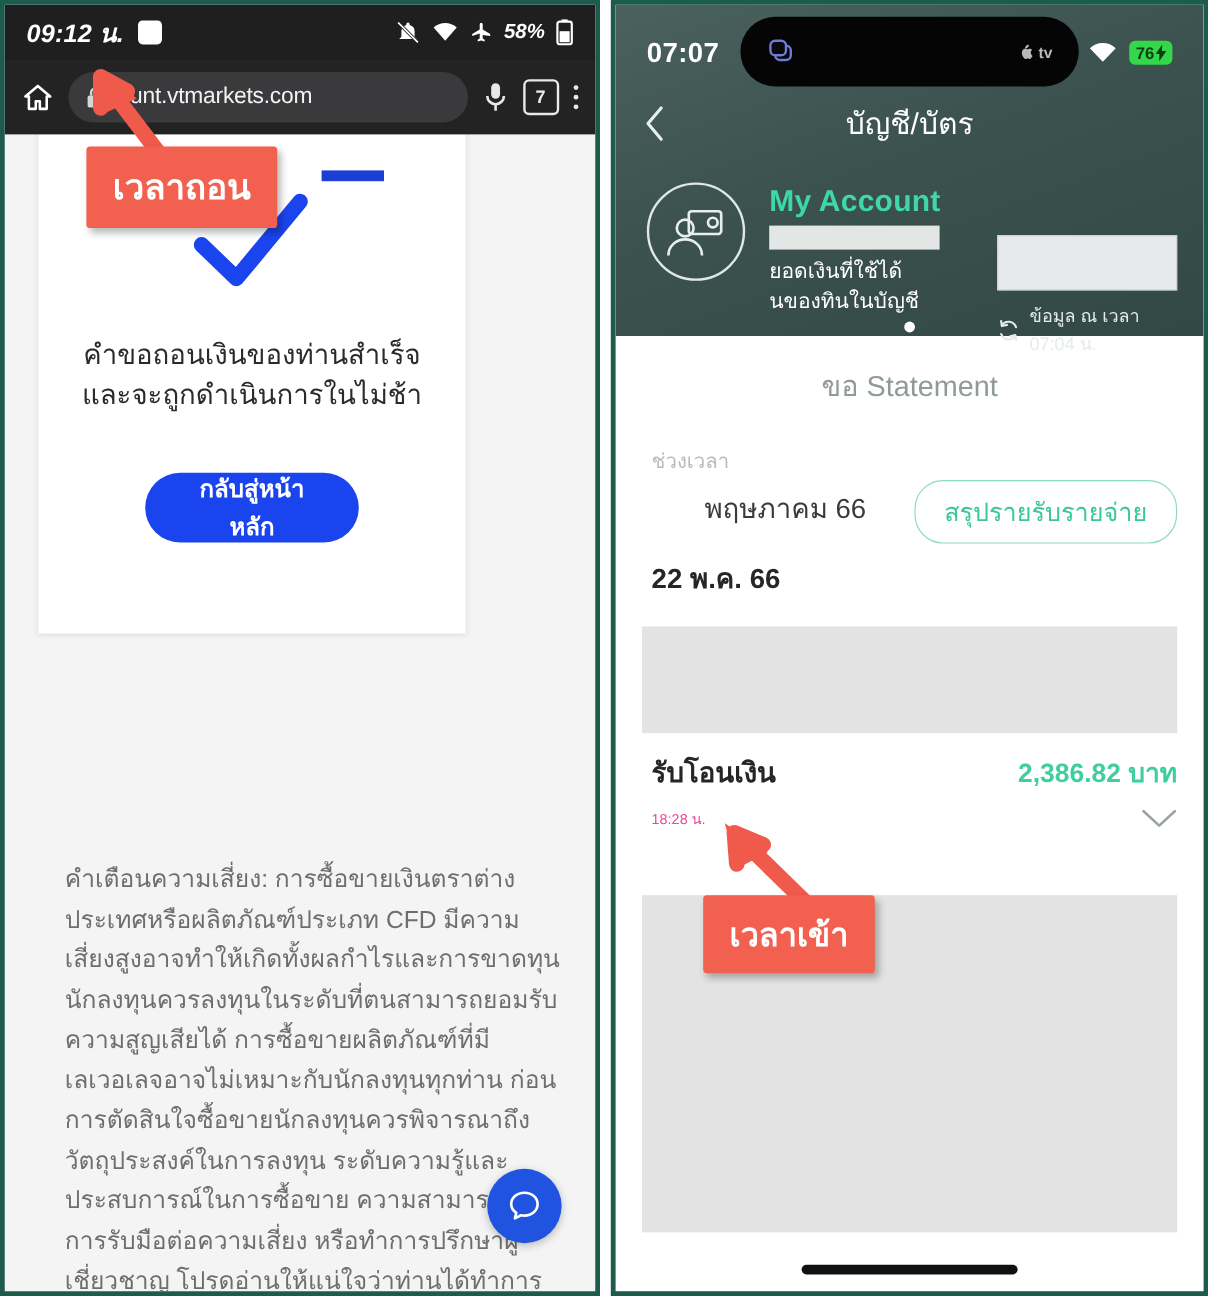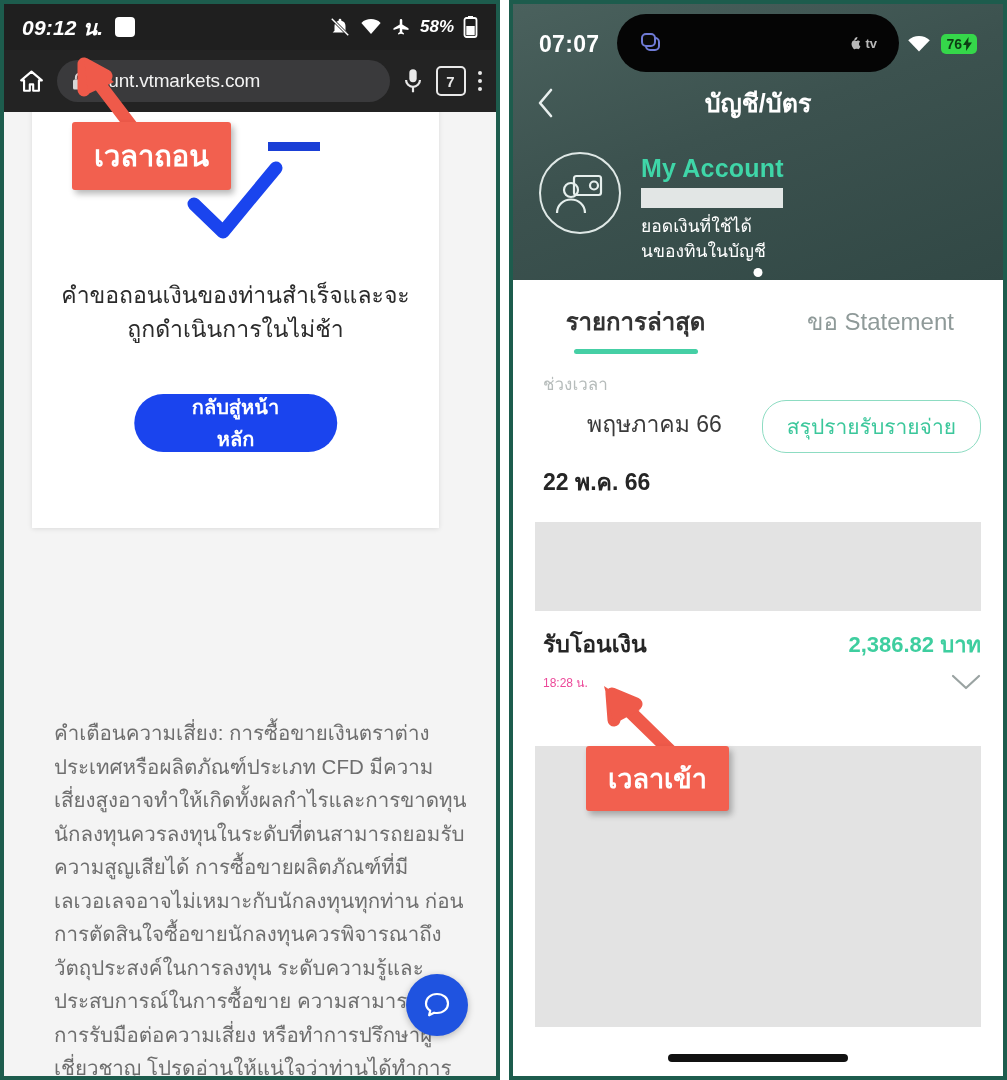--- a/index.html
+++ b/index.html
@@ -26,21 +26,21 @@
   .omni-pill{flex:1;height:42px;background:#3a3a3c;border-radius:21px;display:flex;align-items:center;
              box-sizing:border-box;padding:0 14px;gap:10px;overflow:hidden;}
   .omni-url{color:#f2f2f2;font-size:19px;white-space:nowrap;letter-spacing:-.2px;}
   .tabcount{width:26px;height:26px;border:2.5px solid #e9e9e9;border-radius:5px;color:#e9e9e9;
             font-size:15px;font-weight:700;display:flex;align-items:center;justify-content:center;}
   .kebab{display:flex;flex-direction:column;gap:3.5px;align-items:center;}
   .kebab i{width:4.5px;height:4.5px;background:#e9e9e9;border-radius:50%;display:block;}
 
   .page-bg{position:absolute;left:0;top:108px;width:100%;bottom:0;background:#f4f4f4;}
 
-  .succ-card{position:absolute;left:28px;top:96px;width:407px;height:428px;background:#fff;
+  .succ-card{position:absolute;left:28px;top:96px;width:356px;height:428px;background:#fff;
              box-shadow:0 1px 5px rgba(0,0,0,.10);}
   .check-wrap{position:absolute;left:0;top:52px;width:100%;display:flex;justify-content:center;}
   .succ-msg{position:absolute;left:28px;right:28px;top:178px;text-align:center;color:#2b2b2b;
             font-size:23px;line-height:34px;}
   .succ-btn{position:absolute;left:50%;transform:translateX(-50%);top:294px;
             background:#1a44ee;color:#fff;border:none;border-radius:30px;
             padding:0 40px;height:58px;font-size:20px;font-weight:700;cursor:pointer;
             font-family:inherit;display:flex;align-items:center;justify-content:center;}
 
   .risk{position:absolute;left:50px;right:26px;top:712px;color:#6e6e6e;font-size:20.5px;
@@ -70,21 +70,21 @@
           background:#050505;border-radius:29px;display:flex;align-items:center;
           justify-content:space-between;box-sizing:border-box;padding:0 22px;}
   .island-tv{color:#b9b9b9;font-size:13px;font-weight:700;display:flex;align-items:center;gap:2px;}
   .ios-srt{margin-left:auto;display:flex;align-items:center;gap:9px;}
   .batt-pill{background:#35d74a;color:#0d3d14;font-size:14px;font-weight:800;border-radius:5px;
              padding:2px 5px;display:flex;align-items:center;gap:1px;}
 
   .ios-navbar{position:absolute;left:0;top:76px;width:100%;height:46px;display:flex;align-items:center;
               box-sizing:border-box;padding:0 24px;}
   .nav-back{color:#e8efee;font-size:30px;line-height:1;cursor:pointer;font-weight:300;}
-  .nav-title{position:absolute;left:0;right:0;text-align:center;color:#fff;font-size:25px;font-weight:700;}
+  .nav-title{position:absolute;left:0;right:0;text-align:center;color:#fff;font-size:25px;font-weight:400;}
 
   .acct-row{position:absolute;left:26px;top:148px;right:22px;display:flex;gap:20px;}
   .acct-avatar{flex:0 0 auto;width:78px;height:78px;border-radius:50%;border:2.5px solid #dfe8e6;
                display:flex;align-items:center;justify-content:center;}
   .acct-mid{padding-top:2px;}
   .acct-name{color:#3fd6a8;font-size:25px;font-weight:700;letter-spacing:.2px;}
   .mask-bar{height:20px;background:#e2e6e5;margin-top:5px;width:142px;}
   .acct-lbl{color:#fff;font-size:17.5px;line-height:25px;margin-top:6px;}
   .acct-right{position:absolute;right:0;top:44px;width:150px;}
   .mask-box{height:44px;background:#e7eaea;border:1px solid #cfd6d4;}
@@ -277,30 +277,40 @@
             <circle cx="17" cy="20" r="7" fill="none" stroke="#e6efed" stroke-width="2.2"></circle>
             <path d="M3 43c0-8 6.5-13.5 14-13.5S31 35 31 43" fill="none" stroke="#e6efed" stroke-width="2.2"></path>
           </svg>
         </div>
         <div class="acct-mid">
           <div class="acct-name">My Account</div>
           <div class="mask-bar"></div>
           <div class="acct-lbl">ยอดเงินที่ใช้ได้</div>
           <div class="acct-lbl" style="margin-top:0">นของทินในบัญชี</div>
         </div>
+        <div class="acct-right">
+          <div class="mask-box"></div>
+          <div class="sync">
+            <span>
+              <svg class="svgw" width="19" height="19" viewBox="0 0 20 20">
+                <path d="M16.5 7A7 7 0 0 0 4 5.4" fill="none" stroke="#e3eceb" stroke-width="1.9" stroke-linecap="round"></path>
+                <path d="M3.5 13A7 7 0 0 0 16 14.6" fill="none" stroke="#e3eceb" stroke-width="1.9" stroke-linecap="round"></path>
+                <path d="M3.4 1.6 4.2 6 8.6 5" fill="none" stroke="#e3eceb" stroke-width="1.9" stroke-linecap="round" stroke-linejoin="round"></path>
+                <path d="M16.6 18.4 15.8 14 11.4 15" fill="none" stroke="#e3eceb" stroke-width="1.9" stroke-linecap="round" stroke-linejoin="round"></path>
+              </svg>
+            </span>
+            <span>ข้อมูล ณ เวลา 07:04 น.</span>
+          </div>
+        </div>
       </div>
 
       <div class="dot-pager"></div>
     </div>
 
     <div class="tabs">
-      <div class="tab active">
-        <span>รายการล่าสุด</span>
-        <div class="tab-ul"></div>
-      </div>
       <div class="tab idle">
         <span>ขอ Statement</span>
       </div>
     </div>
 
     <div class="filter-lbl">ช่วงเวลา</div>
 
     <div class="month-sel">
       <span class="month-txt">พฤษภาคม 66</span>
       <span class="month-chev">

